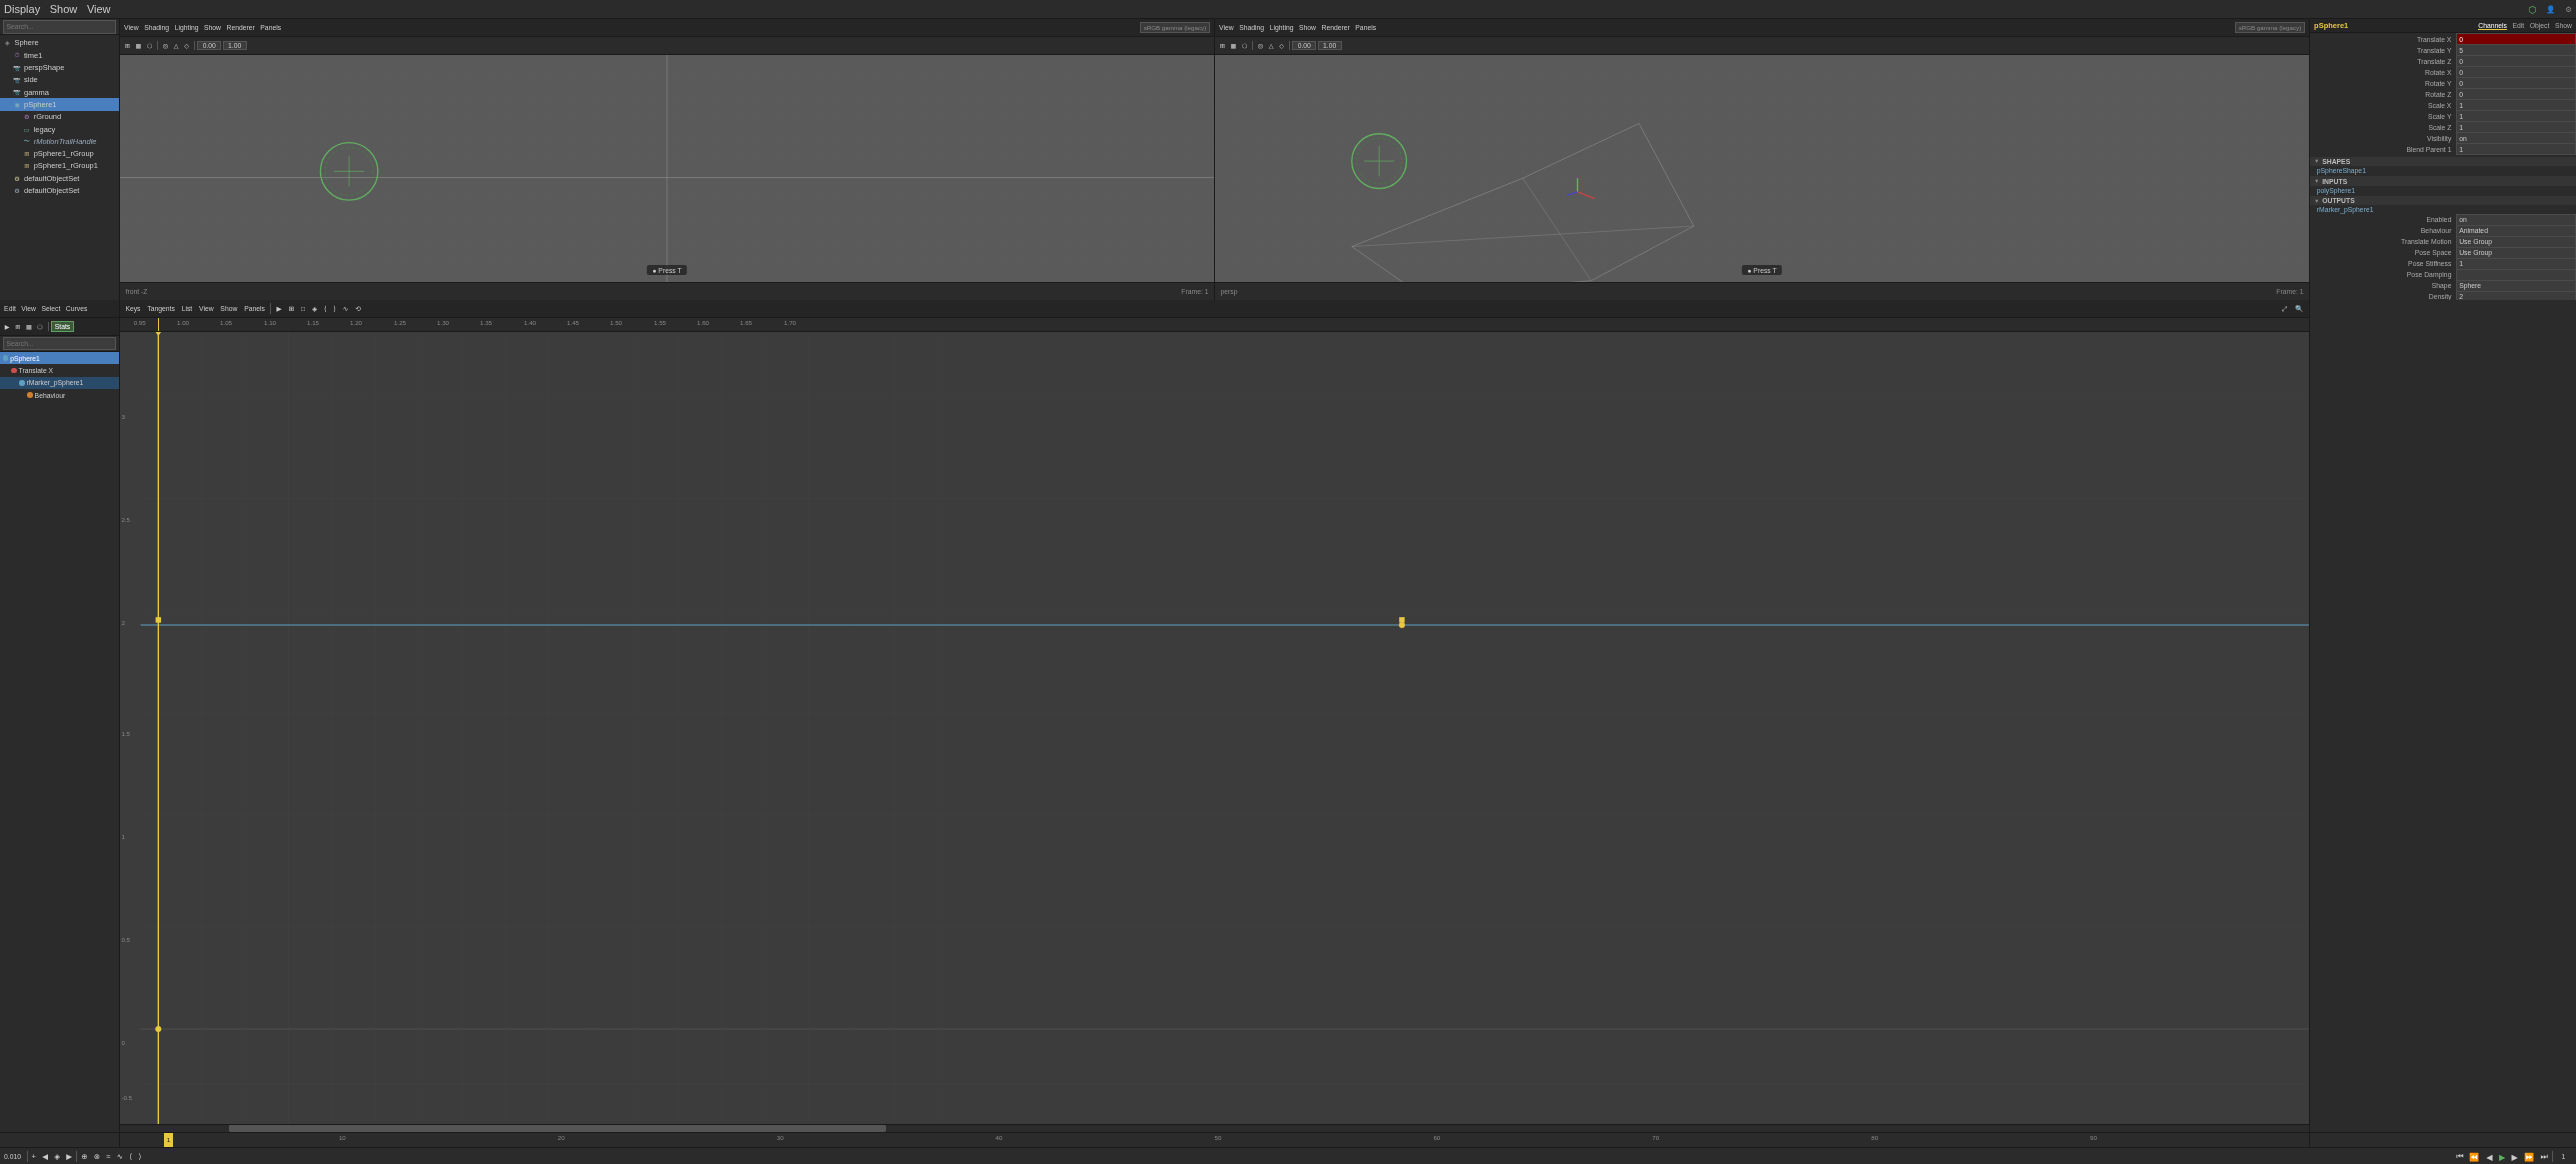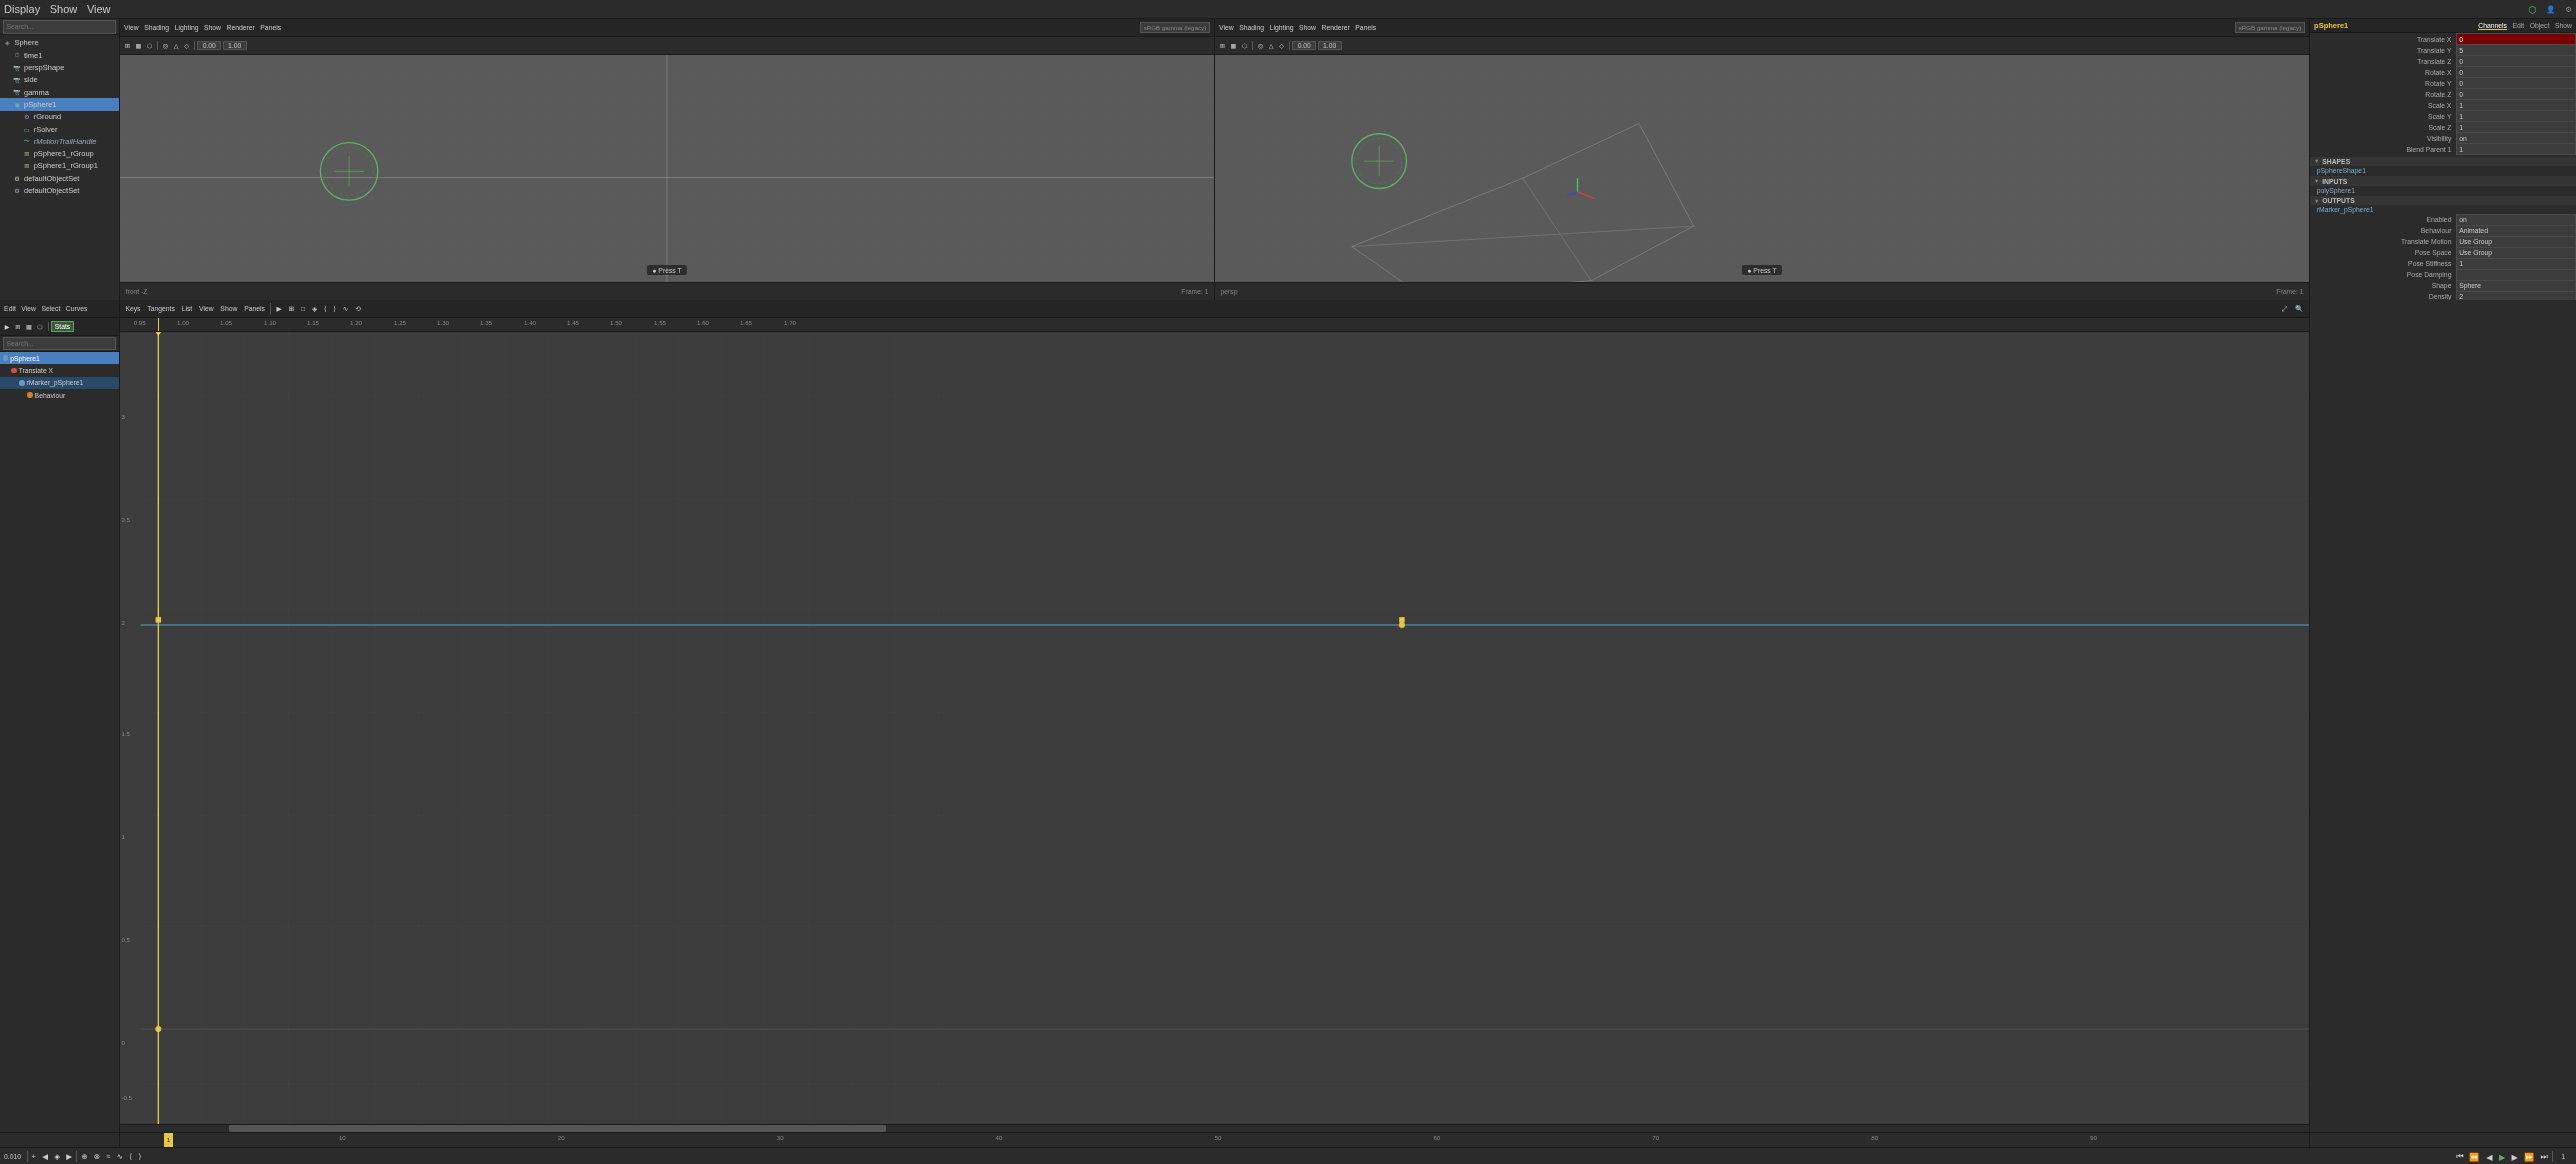--- a/index.html
+++ b/index.html
@@ -90,21 +90,21 @@
         <div class="outliner-item oi-indent1 selected">
           <span class="icon icon-particle">◉</span>
           <span class="label">pSphere1</span>
         </div>
         <div class="outliner-item oi-indent2">
           <span class="icon icon-solver">⚙</span>
           <span class="label">rGround</span>
         </div>
         <div class="outliner-item oi-indent2">
           <span class="icon icon-ground">▭</span>
-          <span class="label">rSolver</span>
+          <span class="label">legacy</span>
         </div>
         <div class="outliner-item oi-indent2">
           <span class="icon" style="color:#7ab;">〜</span>
           <span class="label" style="font-style:italic; color:#9ab;">rMotionTrailHandle</span>
         </div>
         <div class="outliner-item oi-indent2">
           <span class="icon icon-group">⊞</span>
           <span class="label">pSphere1_rGroup</span>
         </div>
         <div class="outliner-item oi-indent2">

